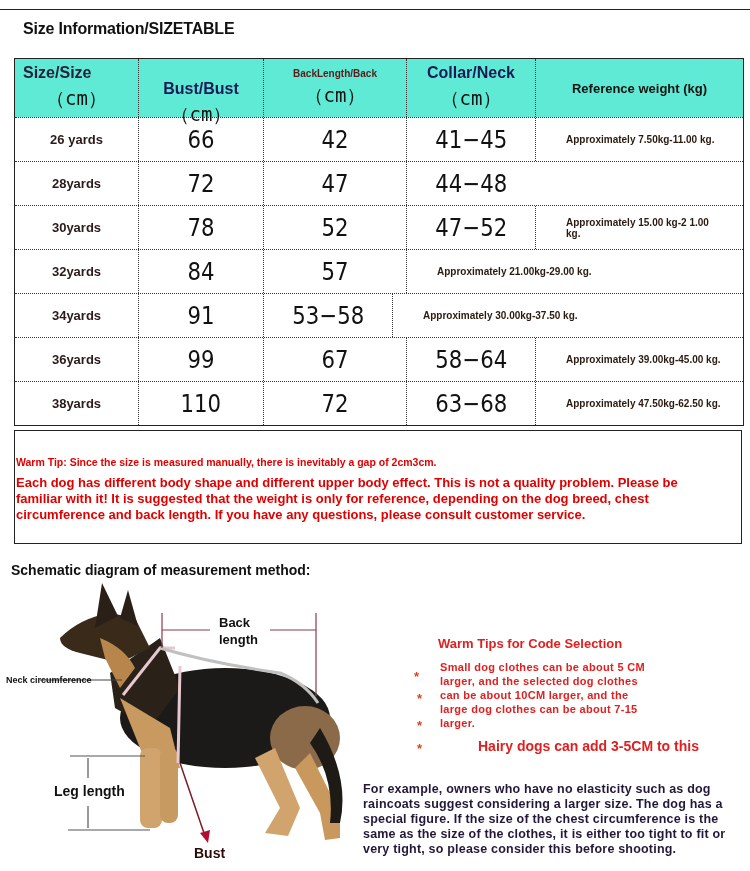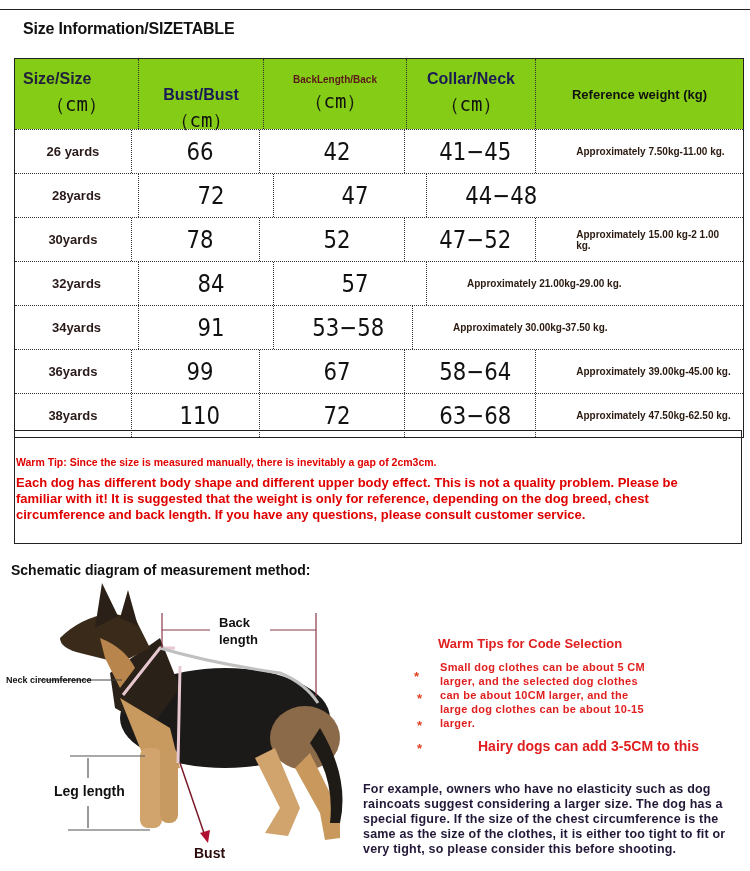--- a/index.html
+++ b/index.html
@@ -2,32 +2,32 @@
 <html><head>
 <meta charset="utf-8">
 <style>
   html, body { margin:0; padding:0; background:#ffffff; }
   body { width:750px; height:871px; position:relative; overflow:hidden; font-family:"Liberation Sans", sans-serif; color:#111; }
   .topline { position:absolute; left:0; top:9px; width:750px; height:1px; background:#222; }
   .title { position:absolute; left:23px; top:20px; font-size:16px; font-weight:bold; color:#111; letter-spacing:-0.2px; }
 
   .table { position:absolute; left:14px; top:58px; width:728px; border:1px solid #222; border-collapse:collapse; }
   .row { display:flex; }
-  .head { background:#84cc16; height:70px; }
+  .head { background:#5eead4; height:58px; }
   .cell { box-sizing:border-box; border-right:1px dotted #333; display:flex; flex-direction:column; align-items:center; justify-content:center; }
   .cell:last-child { border-right:none; }
   .c0 { width:124px; } .c1 { width:125px; } .c2 { width:143px; } .c3 { width:129px; } .c4 { width:207px; }
   .head .h-label { font-size:16px; font-weight:bold; color:#14143a; }
   .head .c0 .h-label { color:#22223a; align-self:flex-start; margin-left:8px; }
   .head .c1 .h-label { color:#1a1a55;margin-top:32px; }
   .head .c2 .h-label { font-size:10px; color:#5a1a1a; }
   .head .c3 .h-label { color:#1a1a55; }
   .head .h-unit { font-family:"DejaVu Sans Mono", monospace; font-size:19px; color:#111; margin-top:4px; }
   .head .c4 .h-label { font-size:13px; color:#111; }
-  .body-row { height:43px; border-top:1px dotted #333;gap:10px; }
+  .body-row { height:43px; border-top:1px dotted #333; }
   .size { font-size:13px; font-weight:bold; color:#2a1a1a; }
   .num { font-family:"DejaVu Sans", sans-serif; font-size:25px; color:#111; transform:scaleX(0.85); }
   .wt { font-size:10px; font-weight:bold; color:#2a1a10; align-items:flex-start; padding-left:30px; line-height:11px; }
   .wt span { display:block; width:160px; }
 
   .tip-box { position:absolute; left:14px; top:430px; width:728px; height:114px; border:1px solid #222; box-sizing:border-box; }
   .tip-small { position:absolute; left:1px; top:25px; font-size:10.5px; font-weight:bold; color:#e00000; }
   .tip-big { position:absolute; left:1px; top:44px; width:700px; font-size:13px; font-weight:bold; color:#e00000; line-height:16px; }
 
   .diag-title { position:absolute; left:11px; top:562px; font-size:14px; font-weight:bold; color:#111; }
@@ -242,17 +242,17 @@
 <div class="lbl lbl-neck">Neck circumference</div>
 <div class="lbl lbl-leg">Leg length</div>
 <div class="lbl lbl-bust">Bust</div>
 
 <div class="codes">
   <div class="codes-title">Warm Tips for Code Selection</div>
   <span class="star" style="left:14px;top:34px;">*</span>
   <span class="star" style="left:17px;top:56px;">*</span>
   <span class="star" style="left:17px;top:83px;">*</span>
   <span class="star" style="left:17px;top:106px;">*</span>
-  <div class="codes-text" style="width:210px;">Small dog clothes can be about 5 CM larger, and the selected dog clothes can be about 10CM larger, and the large dog clothes can be about 10-15 larger.</div>
+  <div class="codes-text" style="width:210px;">Small dog clothes can be about 5 CM larger, and the selected dog clothes can be about 10CM larger, and the large dog clothes can be about 7-15 larger.</div>
   <div class="codes-hairy">Hairy dogs can add 3-5CM to this</div>
 </div>
 
 <div class="example">For example, owners who have no elasticity such as dog raincoats suggest considering a larger size. The dog has a special figure. If the size of the chest circumference is the same as the size of the clothes, it is either too tight to fit or very tight, so please consider this before shooting.</div>
 
 </body></html>

